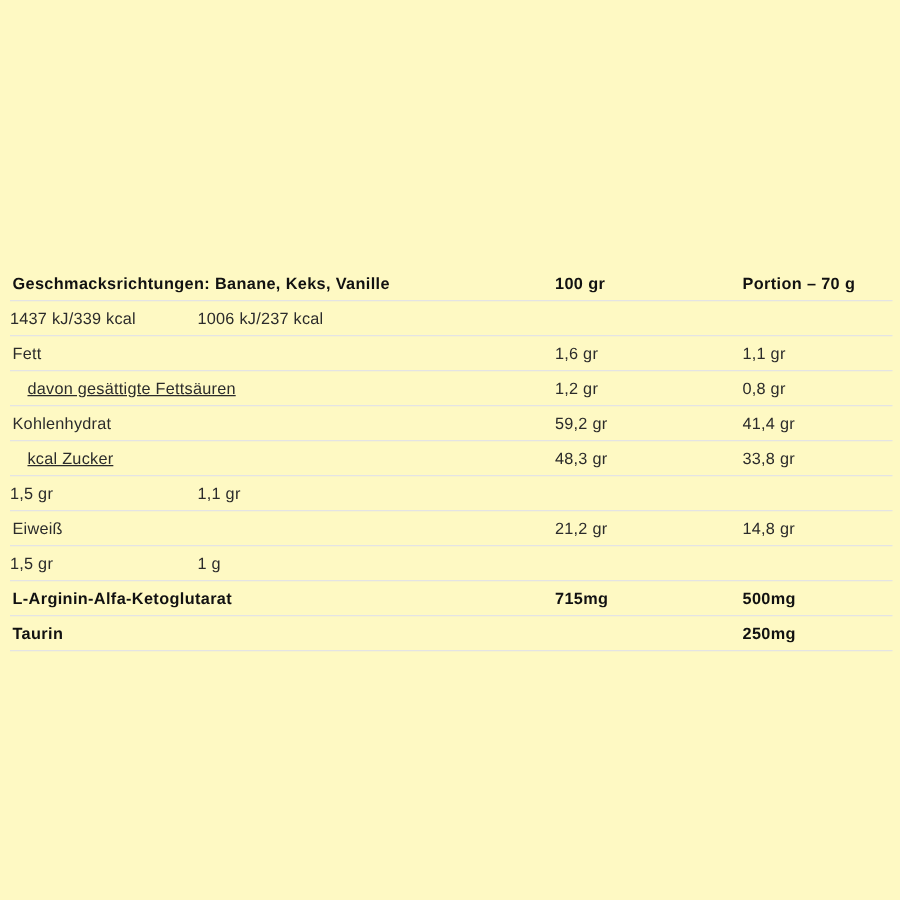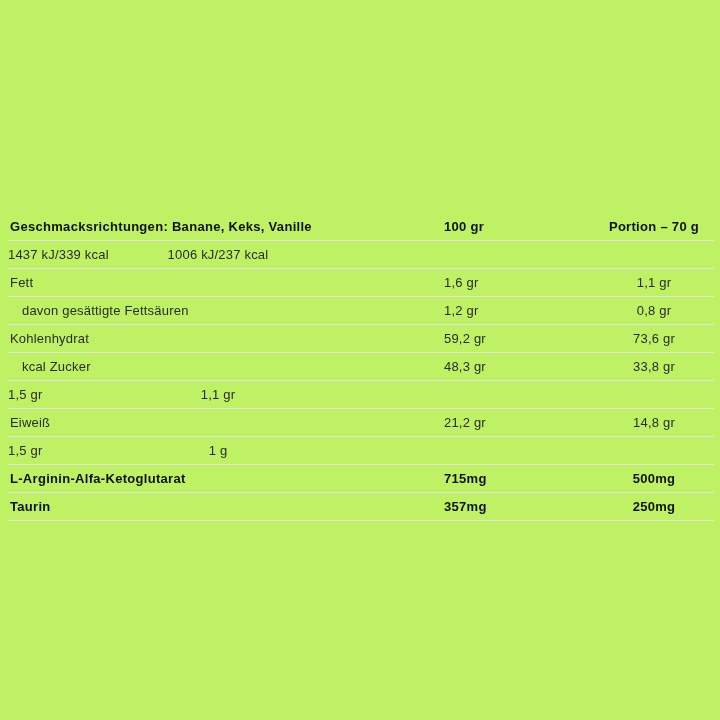--- a/index.html
+++ b/index.html
@@ -4,21 +4,21 @@
 <style>
   html, body {
     margin: 0;
     padding: 0;
     background: #ffffff;
   }
   .page {
     position: relative;
     width: 720px;
     height: 720px;
-    background: #bef264;
+    background: #fef9c3;
     overflow: hidden;
     font-family: "Liberation Sans", sans-serif;
   }
   .table {
     position: absolute;
     left: 8px;
     top: 213px;
     width: 706px;
   }
   .row {
@@ -34,28 +34,28 @@
     white-space: nowrap;
     overflow: hidden;
   }
   .label {
     flex: 1 1 auto;
     padding-left: 2px;
     text-align: left;
   }
   .label.indent {
     padding-left: 14px;
+    text-decoration: underline;
   }
   .col1 {
     flex: 0 0 150px;
     text-align: left;
   }
   .col2 {
     flex: 0 0 120px;
-    text-align: center;
   }
   .bold {
     font-weight: bold;
     color: #111111;
     letter-spacing: 0.3px;
   }
 </style>
 </head>
 <body>
 
@@ -77,21 +77,21 @@
           <div class="cell col2">1,1 gr</div>
         </div>
         <div class="row">
           <div class="cell label indent">davon gesättigte Fettsäuren</div>
           <div class="cell col1">1,2 gr</div>
           <div class="cell col2">0,8 gr</div>
         </div>
         <div class="row">
           <div class="cell label">Kohlenhydrat</div>
           <div class="cell col1">59,2 gr</div>
-          <div class="cell col2">73,6 gr</div>
+          <div class="cell col2">41,4 gr</div>
         </div>
         <div class="row">
           <div class="cell label indent">kcal Zucker</div>
           <div class="cell col1">48,3 gr</div>
           <div class="cell col2">33,8 gr</div>
         </div>
         <div class="row">
           <div class="cell col1">1,5 gr</div>
           <div class="cell col2">1,1 gr</div>
         </div>
@@ -104,18 +104,17 @@
           <div class="cell col1">1,5 gr</div>
           <div class="cell col2">1 g</div>
         </div>
         <div class="row">
           <div class="cell label bold">L-Arginin-Alfa-Ketoglutarat</div>
           <div class="cell col1 bold">715mg</div>
           <div class="cell col2 bold">500mg</div>
         </div>
         <div class="row">
           <div class="cell label bold">Taurin</div>
-          <div class="cell col1 bold">357mg</div>
           <div class="cell col2 bold">250mg</div>
         </div>
       </div>
   </div>
 </div>
 
 </body></html>

